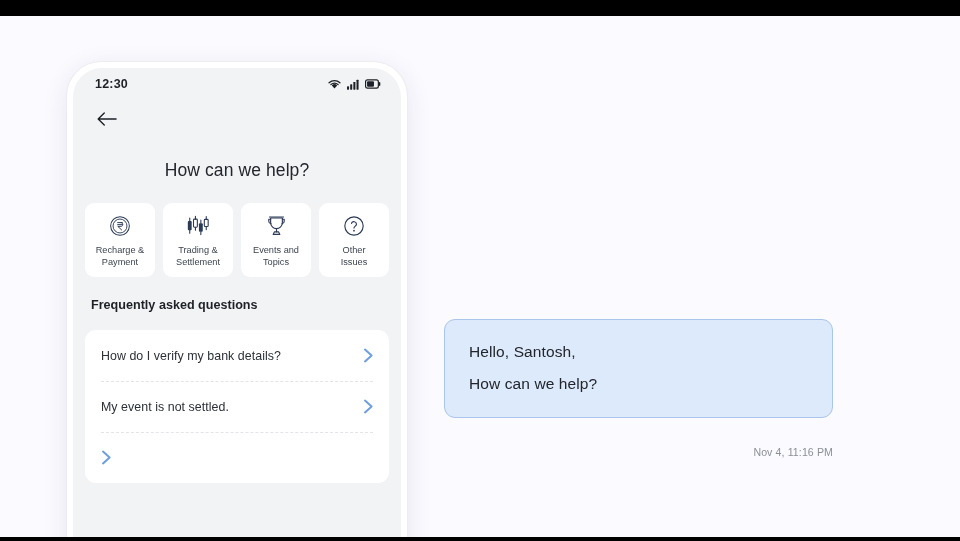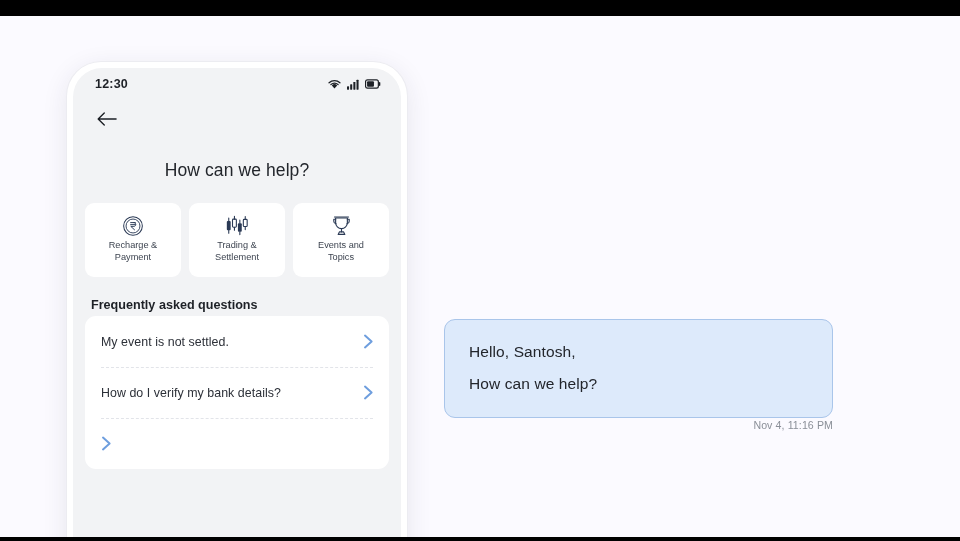--- a/index.html
+++ b/index.html
@@ -113,30 +113,31 @@
   }
   .cat-icon {
     height: 26px;
     display: flex;
     align-items: center;
     justify-content: center;
     color: #2b3a55;
   }
   .cat-icon svg { display: block; }
   .cat-label {
+    margin-top: 5px;
     font-size: 9.2px;
     line-height: 12px;
     text-align: center;
     color: #3d4450;
     white-space: pre-line;
   }
 
   
   .faq-heading {
-    margin: 21px 0 4px 18px;
+    margin: 21px 0 18px 18px;
     font-size: 12.6px;
     font-weight: 700;
     color: #1d2026;
   }
   .faq-card {
     margin: 0 12px;
     background: #ffffff;
     border-radius: 11px;
     overflow: hidden;
   }
@@ -176,21 +177,21 @@
     border-radius: 11px;
     padding: 23px 24px 24px 24px;
   }
   .bubble-line {
     font-size: 15.5px;
     color: #22252b;
     letter-spacing: .1px;
   }
   .bubble-line + .bubble-line { margin-top: 14px; }
   .bubble-time {
-    margin-top: 1px;
+    margin-top: 28px;
     text-align: right;
     font-size: 10.6px;
     color: #8a8f98;
     letter-spacing: .1px;
   }
 
   
   #bottom-bar {
     position: absolute;
     left: 0; bottom: 0;
@@ -285,38 +286,49 @@
               <path d="M4.6 4.6H2.6v2.1a3 3 0 0 0 2.4 2.9"></path>
               <path d="M17.4 4.6h2v2.1a3 3 0 0 1-2.4 2.9"></path>
               <path d="M11 14.8v3.6"></path>
               <path d="M7.4 21.2h7.2l-1.3-2.8H8.7z"></path>
             </svg>
           </div>
           <div class="cat-label">Events and
 Topics</div>
         </div>
 
+        <div class="cat-card">
+          <div class="cat-icon">
+            <svg width="22" height="22" viewBox="0 0 24 24" fill="none">
+              <circle cx="12" cy="12" r="10" stroke="#2b3a55" stroke-width="1.25"></circle>
+              <path d="M9.3 9.1a2.8 2.8 0 0 1 5.4 1c0 1.9-2.7 2.2-2.7 4" stroke="#2b3a55" stroke-width="1.3" stroke-linecap="round" stroke-linejoin="round"></path>
+              <circle cx="12" cy="17.1" r=".95" fill="#2b3a55"></circle>
+            </svg>
+          </div>
+          <div class="cat-label">Other
+Issues</div>
+        </div>
 
       </div>
 
       <div class="faq-heading">Frequently asked questions</div>
 
       <div class="faq-card">
 
         <div class="faq-item">
-          <span class="faq-text">My event is not settled.</span>
+          <span class="faq-text">How do I verify my bank details?</span>
           <span class="faq-chevron">
             <svg width="11" height="15" viewBox="0 0 11 15" fill="none">
               <path d="M2 1.6 L8.6 7.5 L2 13.4" stroke="currentColor" stroke-width="2" stroke-linecap="round" stroke-linejoin="round"></path>
             </svg>
           </span>
         </div>
 
         <div class="faq-item">
-          <span class="faq-text">How do I verify my bank details?</span>
+          <span class="faq-text">My event is not settled.</span>
           <span class="faq-chevron">
             <svg width="11" height="15" viewBox="0 0 11 15" fill="none">
               <path d="M2 1.6 L8.6 7.5 L2 13.4" stroke="currentColor" stroke-width="2" stroke-linecap="round" stroke-linejoin="round"></path>
             </svg>
           </span>
         </div>
 
 
         <div class="faq-item">
           <span class="faq-chevron">

